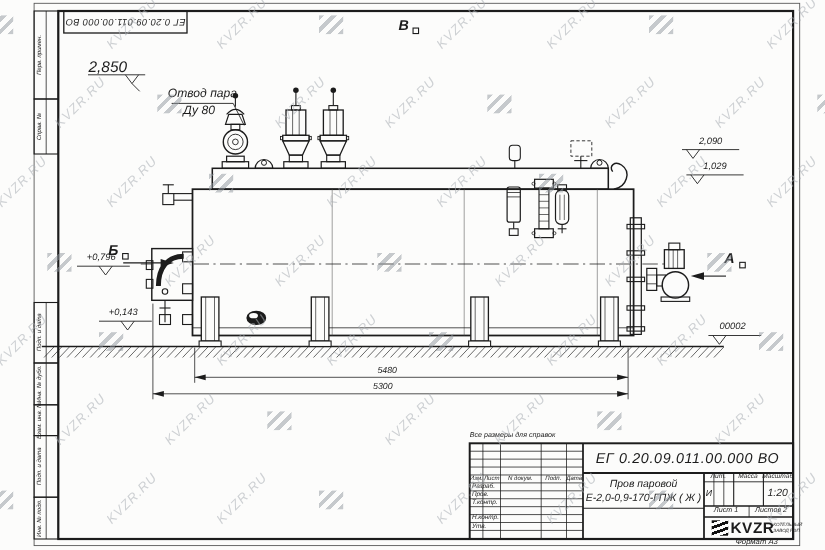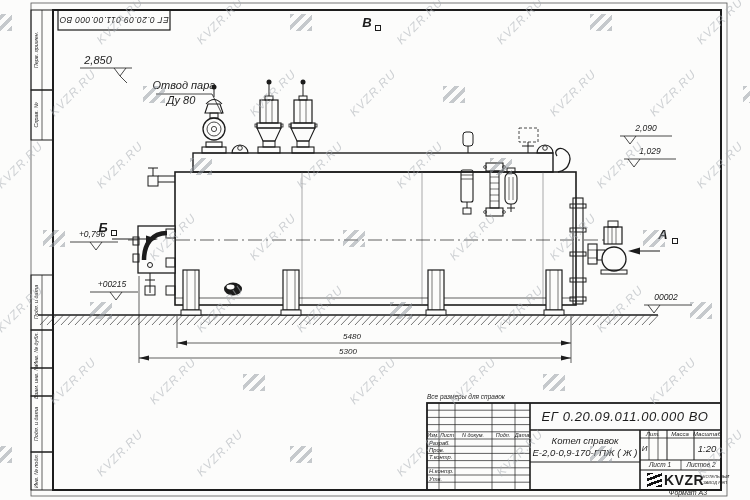--- a/index.html
+++ b/index.html
@@ -398,34 +398,34 @@
 <div class="t" style="left:184px;top:86px;font-size:11px;font-style:italic;">Отвод пара</div>
 <div class="t" style="left:181px;top:101px;font-size:11px;">Ду 80</div>
 
 <div class="t bold" style="left:367px;top:23px;font-size:13px;">В</div>
 <div class="refbox" style="left:375px;top:25px;"></div>
 <div class="t bold" style="left:103px;top:228px;font-size:13px;">Б</div>
 <div class="refbox" style="left:111px;top:230px;"></div>
 <div class="t bold" style="left:663px;top:235px;font-size:13px;">А</div>
 <div class="refbox" style="left:672px;top:238px;"></div>
 
-<div class="t" style="left:98px;top:61px;font-size:11px;">2,850</div>
+<div class="t" style="left:98px;top:61px;font-size:14px;">2,850</div>
 <div class="t" style="left:646px;top:128px;font-size:8.5px;">2,090</div>
 <div class="t" style="left:650px;top:151px;font-size:8.5px;">1,029</div>
 <div class="t" style="left:92px;top:234px;font-size:8.5px;">+0,796</div>
-<div class="t" style="left:112px;top:284px;font-size:8.5px;">+00215</div>
+<div class="t" style="left:112px;top:284px;font-size:8.5px;">+0,143</div>
 <div class="t" style="left:666px;top:297px;font-size:8.5px;">00002</div>
 
 <div class="t" style="left:352px;top:337px;font-size:8px;">5480</div>
 <div class="t" style="left:348px;top:352px;font-size:8px;">5300</div>
 
 <div class="t tl" style="left:427px;top:397px;font-size:6.5px;">Все размеры для справок</div>
 
 <div class="t" style="left:625px;top:417px;font-size:13px;letter-spacing:.6px;">ЕГ 0.20.09.011.00.000  ВО</div>
-<div class="t" style="left:585px;top:441px;font-size:9.5px;">Котел справок</div>
+<div class="t" style="left:585px;top:441px;font-size:9.5px;">Пров паровой</div>
 <div class="t" style="left:585px;top:453px;font-size:9.5px;">Е-2,0-0,9-170-ГПЖ ( Ж )</div>
 
 <div class="t" style="left:433px;top:435.5px;font-size:5.5px;">Изм.</div>
 <div class="t" style="left:447px;top:435.5px;font-size:5.5px;">Лист</div>
 <div class="t" style="left:473px;top:435.5px;font-size:5.5px;">N докум.</div>
 <div class="t" style="left:503px;top:435.5px;font-size:5.5px;">Подп.</div>
 <div class="t" style="left:522px;top:435.5px;font-size:5.5px;">Дата</div>
 
 <div class="t tl" style="left:429px;top:442.6px;font-size:5.8px;">Разраб.</div>
 <div class="t tl" style="left:429px;top:449.8px;font-size:5.8px;">Пров.</div>

